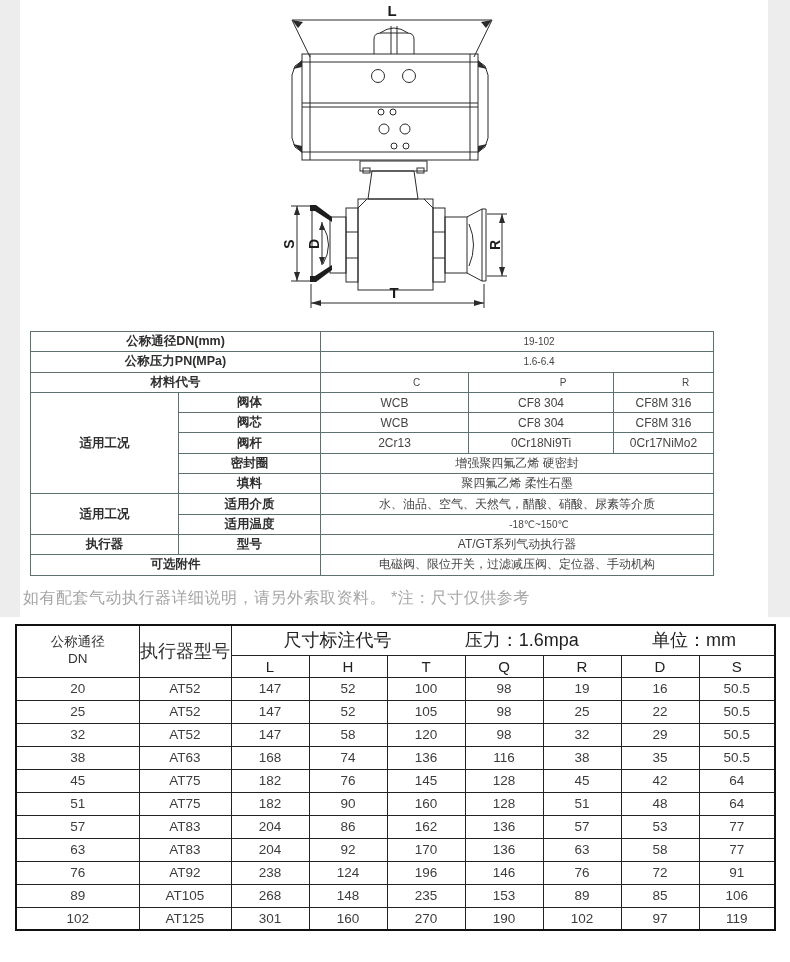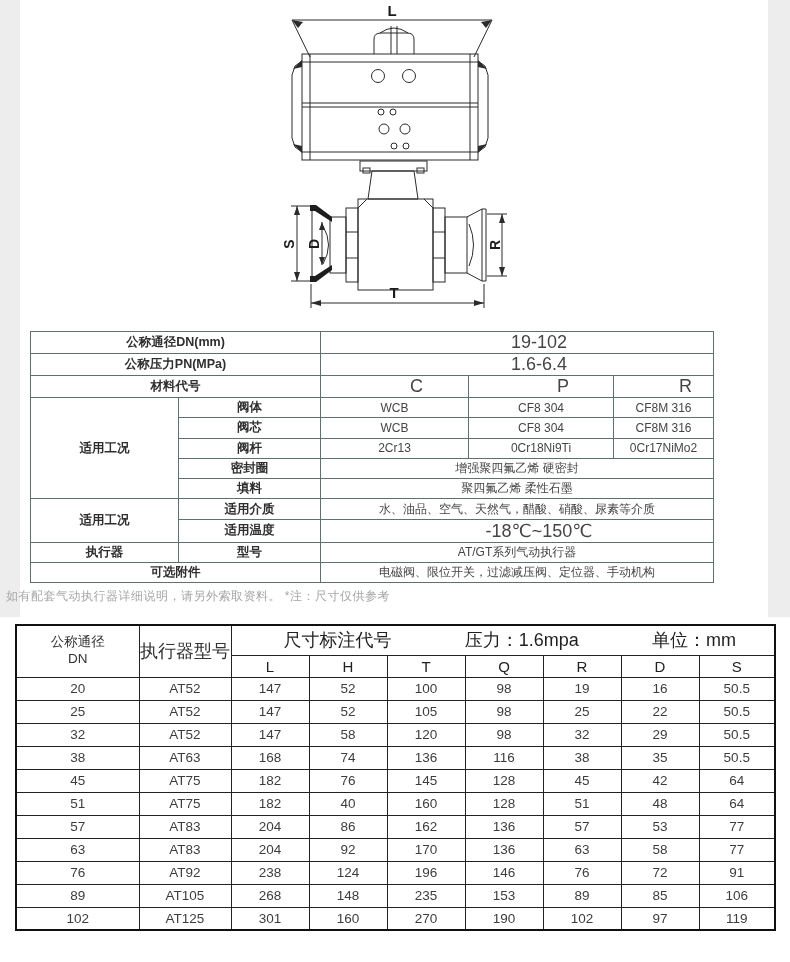--- a/index.html
+++ b/index.html
@@ -21,25 +21,25 @@
     border-collapse:collapse; table-layout:fixed;
   }
   .spec-table tr { height:20.3px; }
   .spec-table td {
     border:1px solid #5d7270; text-align:center; vertical-align:middle;
     padding:0 2px; overflow:hidden; white-space:nowrap;
     color:#333; font-size:12px;
   }
   .spec-table .lbl { font-weight:bold; color:#2f2f2f; font-size:12.5px; }
   .spec-table .val { color:#454545; }
-  .spec-table .big { font-size:18px;padding-left:46px; }
+  .spec-table .big { font-size:10px;padding-left:46px; }
 
   .note {
-    position:absolute; top:588px; left:6px; width:750px;
-    font-size:12px; color:#a6a6a6; letter-spacing:0.5px;
+    position:absolute; top:588px; left:23px; width:750px;
+    font-size:16px; color:#a6a6a6; letter-spacing:0.5px;
   }
 
   
   .dim-table {
     position:absolute; top:624px; left:15px; width:761px;
     border-collapse:collapse; table-layout:fixed; background:#fff;
     border:2px solid #111;
   }
   .dim-table th, .dim-table td {
     border:1px solid #222; text-align:center; vertical-align:middle;
@@ -349,21 +349,21 @@
         <td>145</td>
         <td>128</td>
         <td>45</td>
         <td>42</td>
         <td>64</td>
       </tr>
       <tr>
         <td>51</td>
         <td>AT75</td>
         <td>182</td>
-        <td>40</td>
+        <td>90</td>
         <td>160</td>
         <td>128</td>
         <td>51</td>
         <td>48</td>
         <td>64</td>
       </tr>
       <tr>
         <td>57</td>
         <td>AT83</td>
         <td>204</td>

